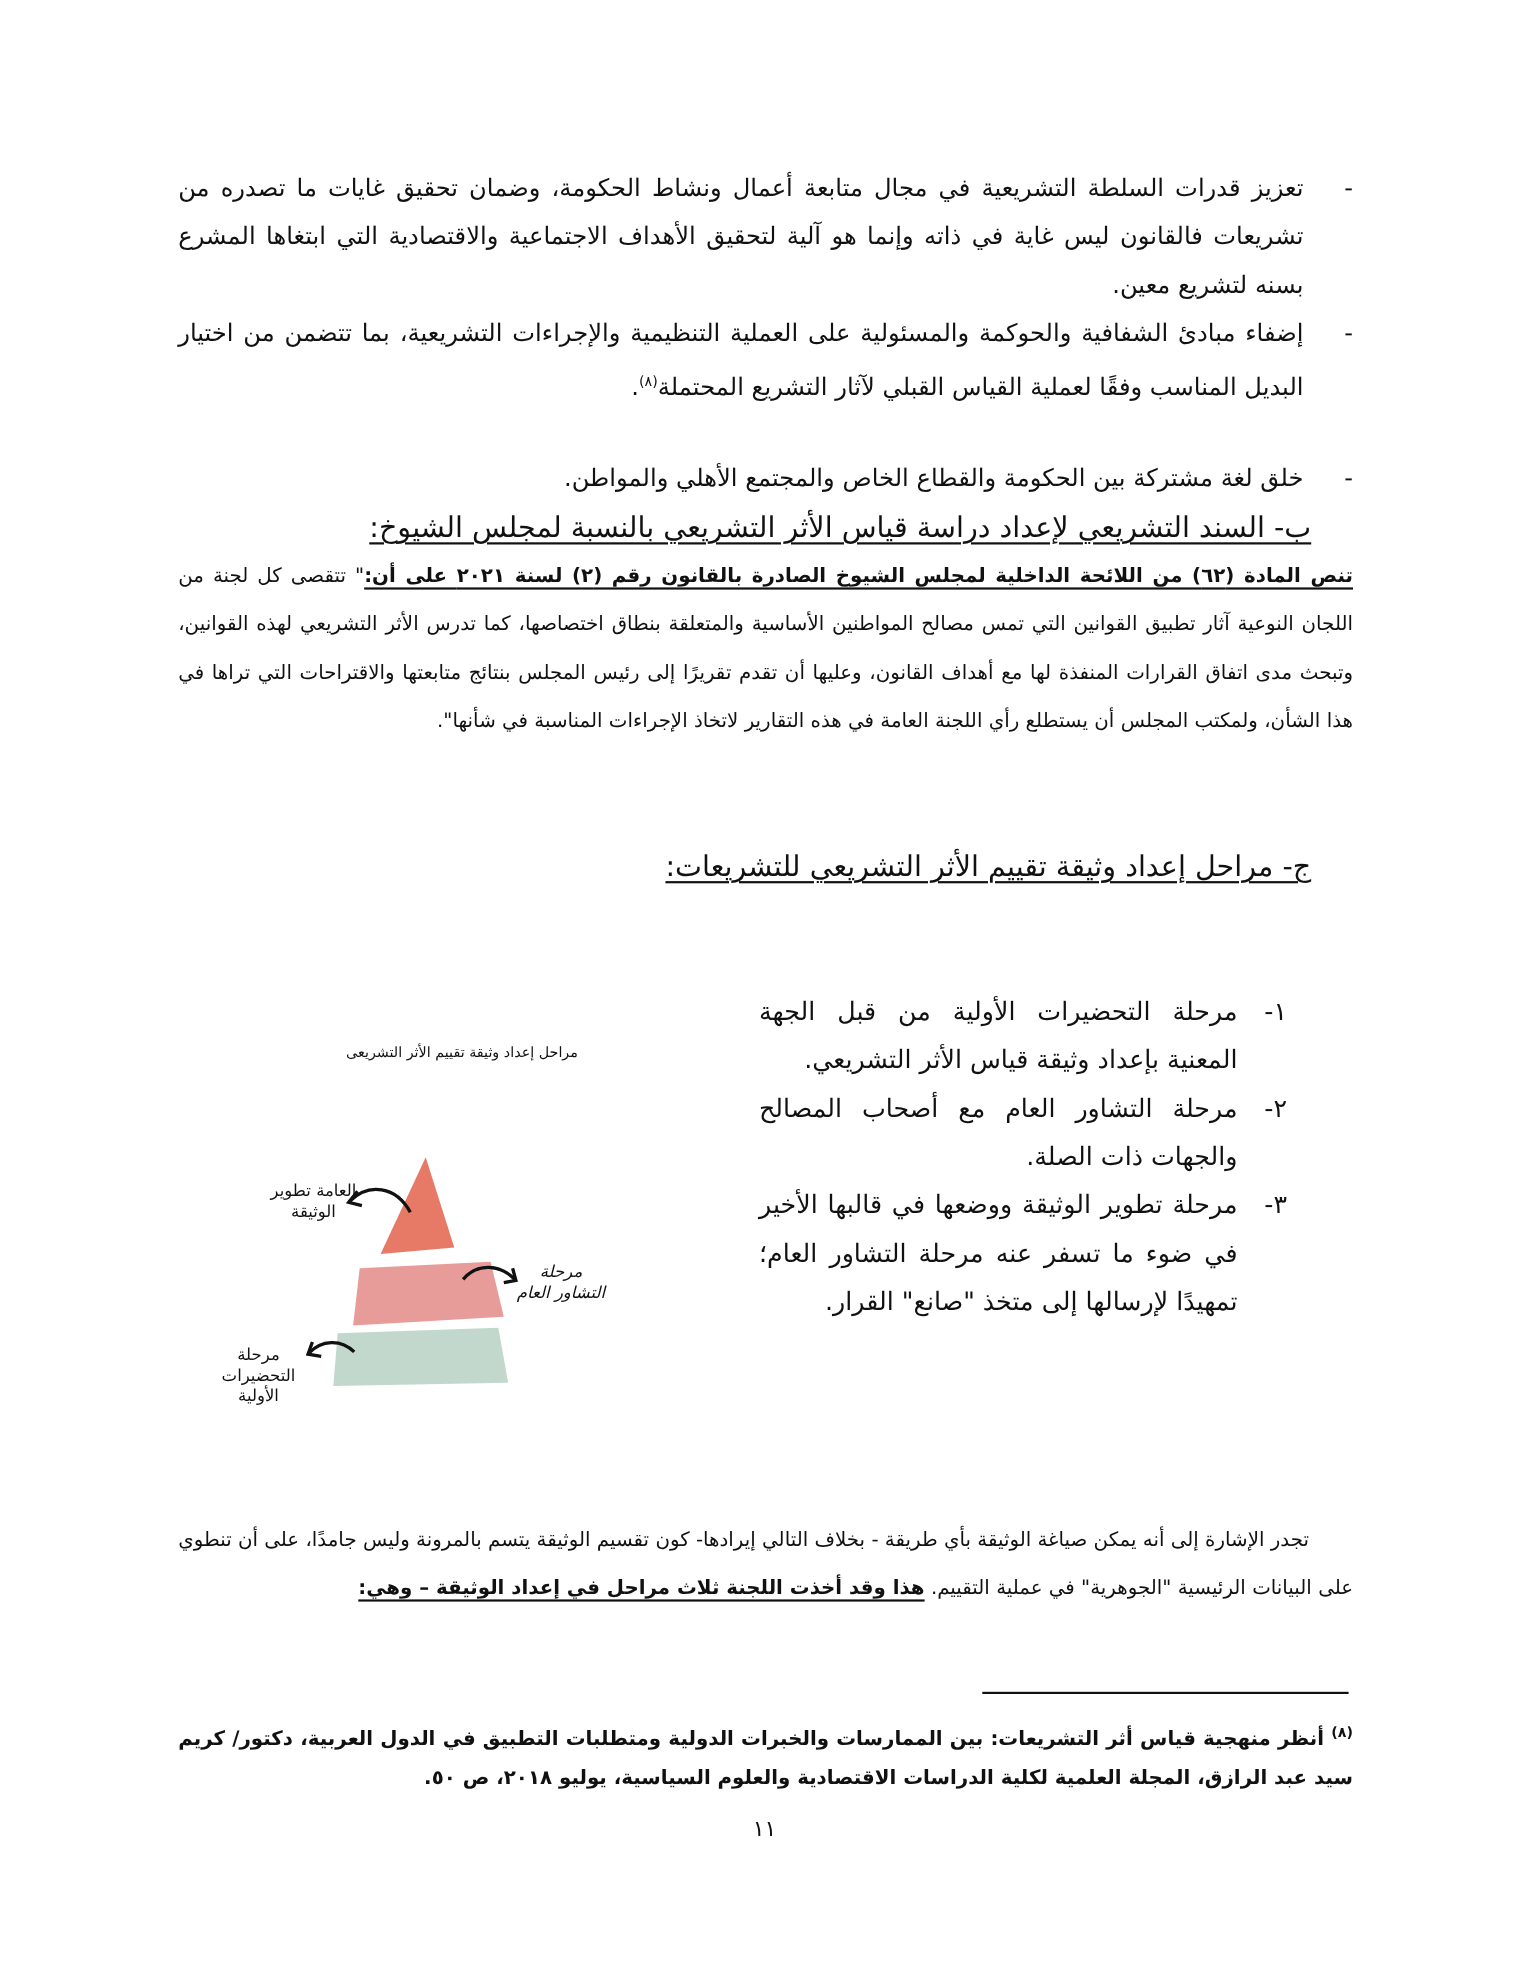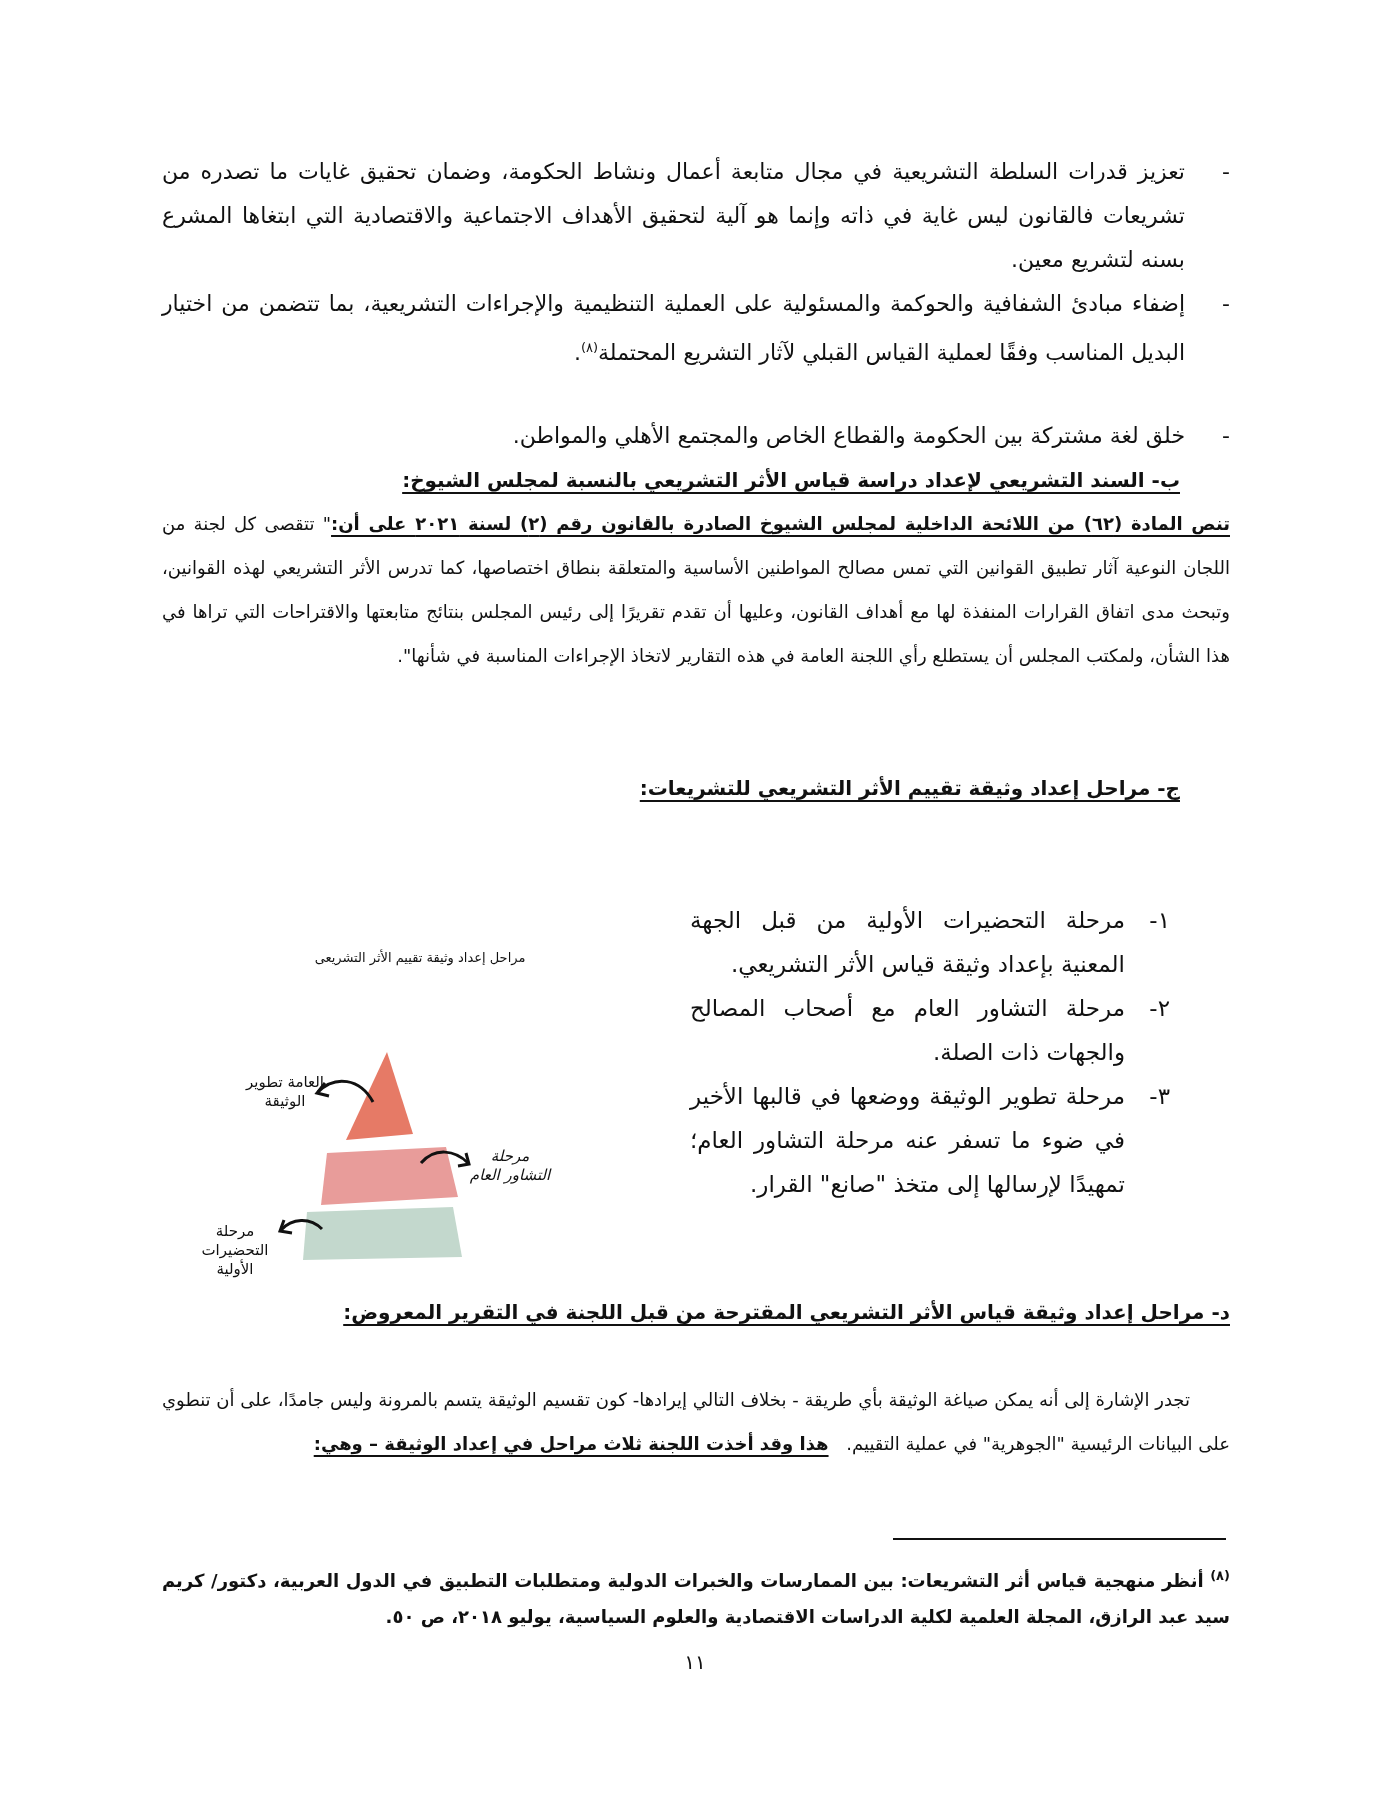--- a/index.html
+++ b/index.html
@@ -8,21 +8,21 @@
     font-family: "DejaVu Sans", "Liberation Sans", sans-serif;
     color: #111;
   }
   .page { position: absolute; left: 0; top: 0; width: 1391px; height: 1800px; }
   .rtl { direction: rtl; text-align: justify; text-align-last: right; }
   .p { position: absolute; left: 162px; width: 1068px; font-size: 18px; line-height: 44px; }
   .bullet { position: absolute; left: 162px; width: 1068px; font-size: 22px; line-height: 44px; padding-right: 45px; box-sizing: border-box; }
   .bullet .dash { position: absolute; right: 0; top: 0; }
   .b { font-weight: bold; }
   .u { text-decoration: underline; text-decoration-thickness: 2px; text-underline-offset: 5px; }
-  .h { position: absolute; left: 162px; width: 1068px; font-size: 20px; line-height: 44px; font-weight: bold; text-decoration: underline; text-decoration-thickness: 2px; text-underline-offset: 5px; }
+  .h { position: absolute; left: 174px; width: 1068px; font-size: 26px; line-height: 44px; font-weight: normal; text-decoration: underline; text-decoration-thickness: 2px; text-underline-offset: 5px; }
   .steps { position: absolute; left: 690px; width: 480px; font-size: 23px; line-height: 44px; }
   .step { position: relative; padding-right: 45px; text-align: justify; text-align-last: right; direction: rtl; }
   .step .num { position: absolute; right: 0; top: 0; }
   .figure { position: absolute; left: 200px; top: 940px; width: 420px; height: 320px; }
   .fig-title { position: absolute; left: 60px; top: 10px; width: 320px; text-align: center; font-size: 13px; direction: rtl; }
   .lbl { position: absolute; font-size: 15px; line-height: 19px; direction: rtl; text-align: center; }
   .footline { position: absolute; left: 893px; top: 1538px; width: 333px; height: 2px; background: #111; }
   .foot { position: absolute; left: 162px; width: 1068px; font-size: 18px; line-height: 36px; }
   .pagenum { position: absolute; left: 665px; top: 1650px; width: 60px; text-align: center; font-size: 20px; }
   sup { font-size: 13px; }
@@ -89,24 +89,23 @@
     <div class="lbl" style="left:265px; top:207px; width:90px;font-style:italic;">
       <div>مرحلة</div>
       <div>التشاور العام</div>
     </div>
     <div class="lbl" style="left:-20px; top:282px; width:110px;">
       <div>مرحلة التحضيرات</div>
       <div>الأولية</div>
     </div>
   </div>
 
-  <div class="h rtl" style="top:1290px;">د- مراحل إعداد وثيقة قياس الأثر التشريعي المقترحة من قبل اللجنة في التقرير المعروض:</div>
 
   <div class="p rtl" style="top:1378px;">
-    <span style="padding-right:40px;margin-left:12px;">تجدر الإشارة إلى أنه يمكن صياغة الوثيقة بأي طريقة - بخلاف التالي إيرادها- كون تقسيم الوثيقة يتسم بالمرونة وليس جامدًا، على أن تنطوي على البيانات الرئيسية "الجوهرية" في عملية التقييم. </span><span class="b u">هذا وقد أخذت اللجنة ثلاث مراحل في إعداد الوثيقة – وهي:</span>
+    <span style="padding-right:40px;">تجدر الإشارة إلى أنه يمكن صياغة الوثيقة بأي طريقة - بخلاف التالي إيرادها- كون تقسيم الوثيقة يتسم بالمرونة وليس جامدًا، على أن تنطوي على البيانات الرئيسية "الجوهرية" في عملية التقييم. </span><span class="b u">هذا وقد أخذت اللجنة ثلاث مراحل في إعداد الوثيقة – وهي:</span>
   </div>
 
   <div class="footline"></div>
   <div class="foot rtl" style="top:1558px;font-weight:bold;">
     <sup>(٨)</sup><span> أنظر منهجية قياس أثر التشريعات: بين الممارسات والخبرات الدولية ومتطلبات التطبيق في الدول العربية، دكتور/ كريم سيد عبد الرازق، المجلة العلمية لكلية الدراسات الاقتصادية والعلوم السياسية، يوليو ٢٠١٨، ص ٥٠.</span>
   </div>
 
   <div class="pagenum">١١</div>
 </div>
 

